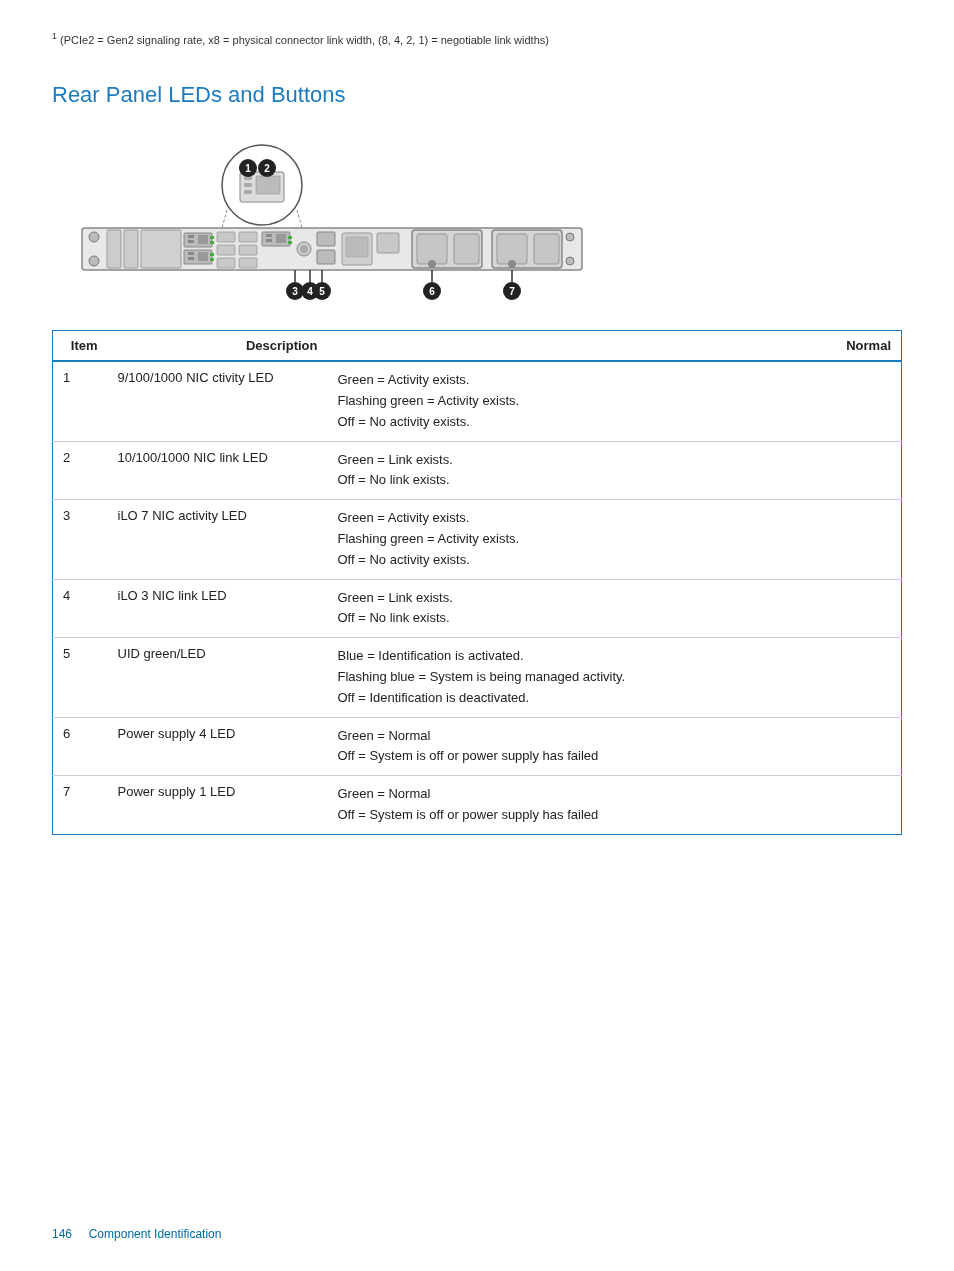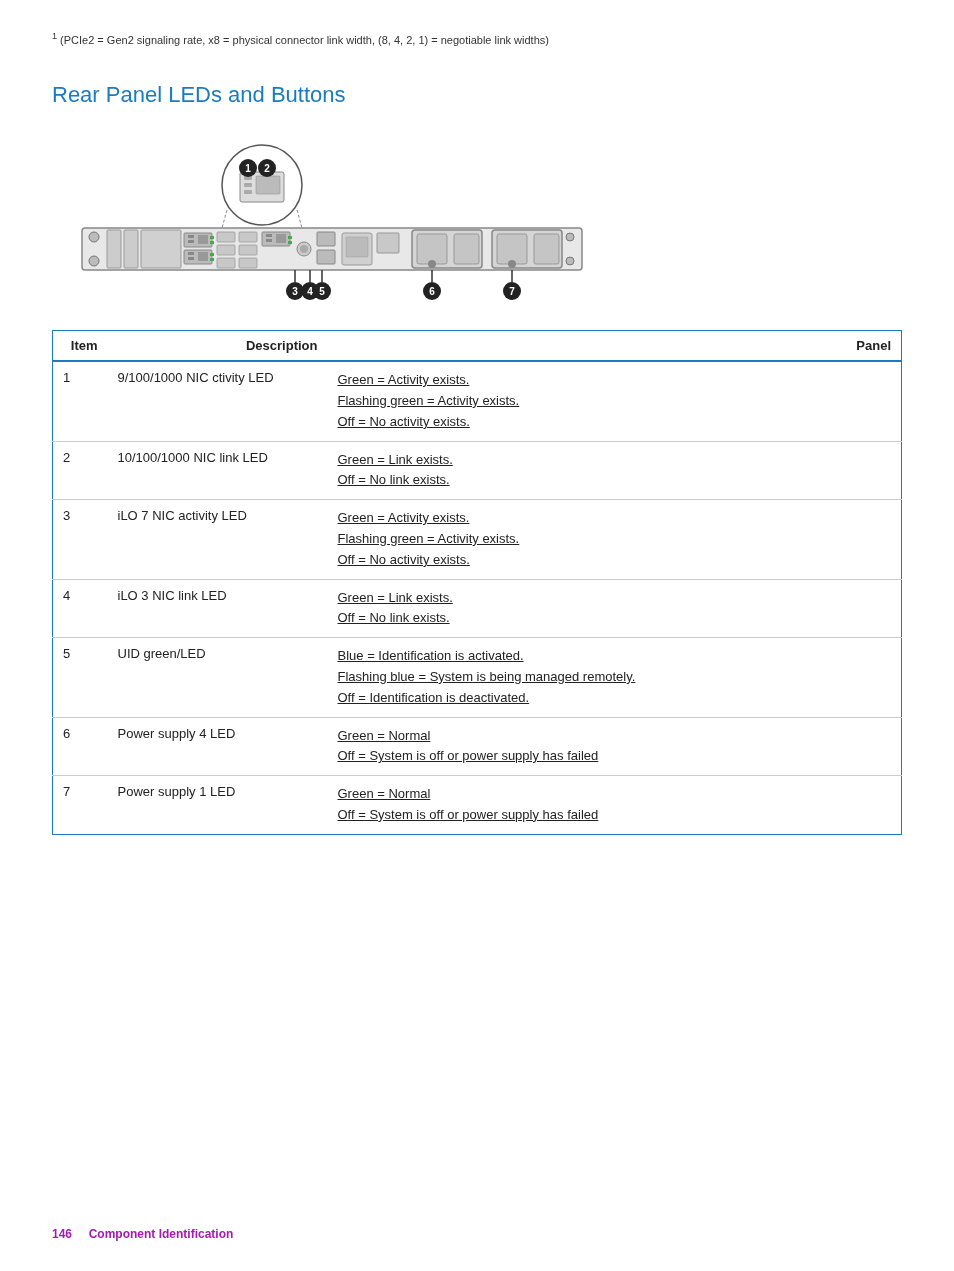--- a/index.html
+++ b/index.html
@@ -52,28 +52,27 @@
       vertical-align: top;
       font-size: 13px;
       border-bottom: 1px solid #ccc;
     }
     .data-table tr:last-child td {
       border-bottom: 1px solid #1a7bbf;
     }
     .col-item { width: 55px; }
     .col-desc { width: 220px; }
     .col-status { width: auto; }
-    .status-line { display: block; line-height: 1.6; text-decoration: underline; }
+    .status-line { display: block; line-height: 1.6; }
     .page-footer {
       position: fixed;
       bottom: 30px;
       left: 52px;
       font-size: 12px;
-      color: #a21caf;
-      font-weight: bold;
+      color: #0369a1;
     }
   </style>
 </head>
 <body>
 
 <p class="footnote">
   <sup>1</sup>
   <span>(PCIe2 = Gen2 signaling rate, x8 = physical connector link width, (8, 4, 2, 1) = negotiable link widths)</span>
 </p>
 
@@ -182,21 +181,21 @@
     <circle cx="460" cy="161" r="9" fill="#222"></circle>
     <text x="460" y="165" text-anchor="middle" fill="#fff" font-size="10" font-weight="bold">7</text>
   </svg>
 </div>
 
 <table class="data-table">
   <thead>
     <tr>
       <th class="col-item">Item</th>
       <th class="col-desc">Description</th>
-      <th class="col-status">Panel</th>
+      <th class="col-status">Normal</th>
     </tr>
   </thead>
   <tbody id="table-body">
   <tr>
         <td>1</td>
         <td>9/100/1000 NIC ctivity LED</td>
         <td>
           <span class="status-line">Green = Activity exists.</span>
           <span class="status-line">Flashing green = Activity exists.</span>
           <span class="status-line">Off = No activity exists.</span>
@@ -225,21 +224,21 @@
         <td>
           <span class="status-line">Green = Link exists.</span>
           <span class="status-line">Off = No link exists.</span>
         </td>
       </tr>
       <tr>
         <td>5</td>
         <td>UID green/LED</td>
         <td>
           <span class="status-line">Blue = Identification is activated.</span>
-          <span class="status-line">Flashing blue = System is being managed remotely.</span>
+          <span class="status-line">Flashing blue = System is being managed activity.</span>
           <span class="status-line">Off = Identification is deactivated.</span>
         </td>
       </tr>
       <tr>
         <td>6</td>
         <td>Power supply 4 LED</td>
         <td>
           <span class="status-line">Green = Normal</span>
           <span class="status-line">Off = System is off or power supply has failed</span>
         </td>

